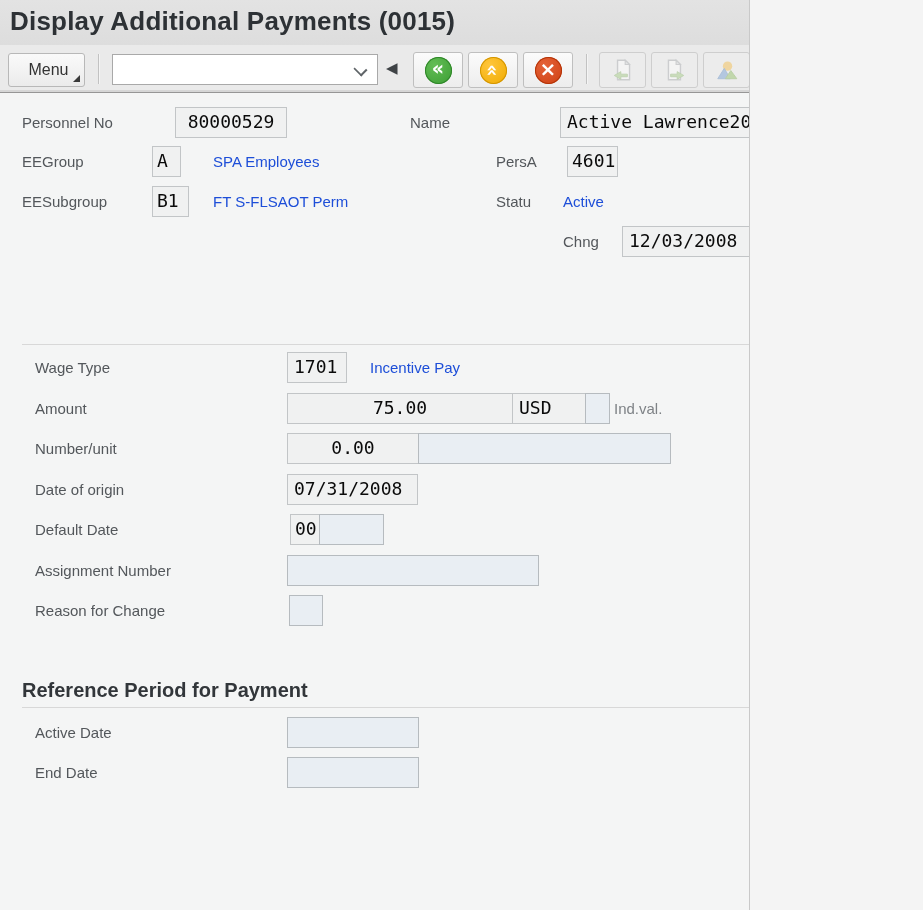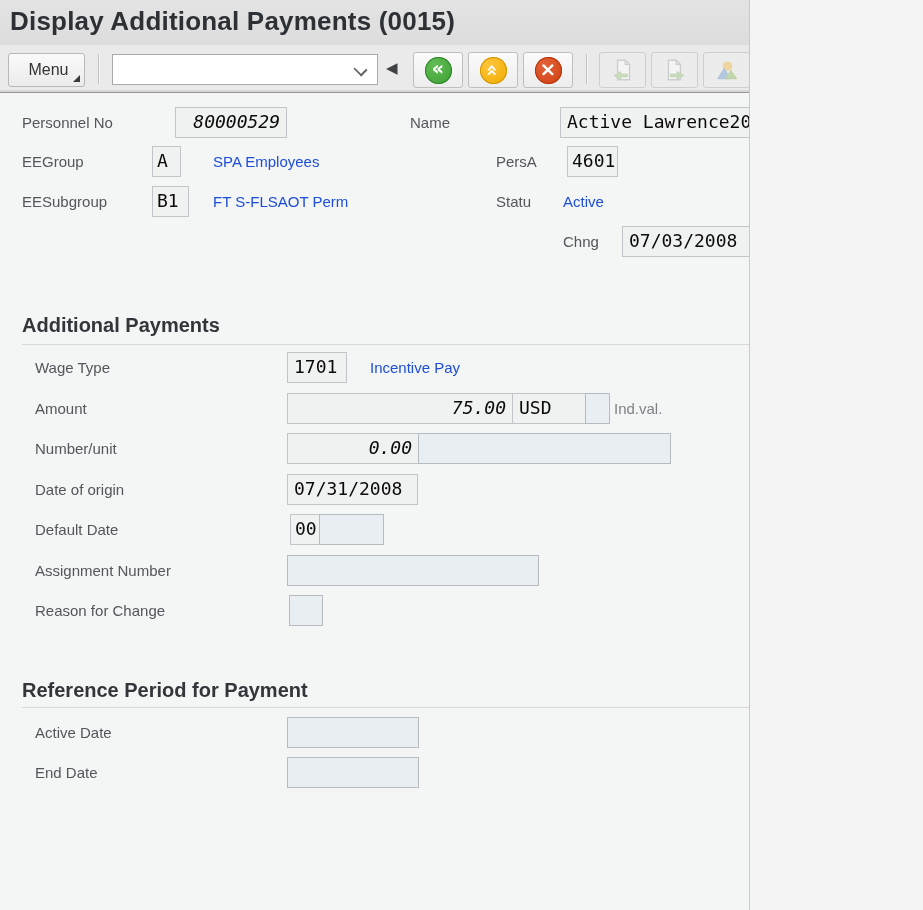--- a/index.html
+++ b/index.html
@@ -49,21 +49,21 @@
   .tb-btn svg{opacity:.45;}
 
   
   .lbl{position:absolute;font-size:15px;color:#53575b;white-space:nowrap;}
   .txt{position:absolute;font-size:15px;color:#1d4ed8;white-space:nowrap;}
   .txt.muted{color:#7e8286;}
   .fld{position:absolute;box-sizing:border-box;height:31px;line-height:28px;
        background:var(--field-bg,#f0f1f1);border:1px solid #c2c5c7;
        font-family:"DejaVu Sans Mono","Liberation Mono",monospace;font-size:18px;color:#0a0a0a;
        padding:0 6px;white-space:nowrap;overflow:hidden;}
-  .fld.right{text-align:right;font-style:italic;}
+  .fld.right{text-align:center;}
   .fld.tight{padding:0 4px;}
   .fld.blank{background:var(--empty-field-bg,#e9eef3);border-color:#b6bbbf;}
   .sect{position:absolute;font-size:20px;font-weight:bold;color:#32363a;white-space:nowrap;}
   .rule{position:absolute;left:22px;width:901px;height:1px;background:#d8d8d8;}
 </style>
 </head>
 <body>
 
 <div id="screen">
 
@@ -137,24 +137,23 @@
   <span class="lbl" style="left:496px;top:153px">PersA</span>
   <div class="fld tight" style="left:567px;top:146px;width:51px">4601</div>
 
   <span class="lbl" style="left:22px;top:193px">EESubgroup</span>
   <div class="fld tight" style="left:152px;top:186px;width:37px">B1</div>
   <span class="txt" style="left:213px;top:193px">FT S-FLSAOT Perm</span>
   <span class="lbl" style="left:496px;top:193px">Statu</span>
   <span class="txt" style="left:563px;top:193px">Active</span>
 
   <span class="lbl" style="left:563px;top:233px">Chng</span>
-  <div class="fld" style="left:622px;top:226px;width:131px">07/03/2008</div>
+  <div class="fld" style="left:622px;top:226px;width:131px">12/03/2008</div>
   <div class="fld" style="left:752px;top:226px;width:158px">90000044</div>
 
-  <span class="sect" style="left:22px;top:314px">Additional Payments</span>
   <div class="rule" style="top:344px"></div>
 
   <span class="lbl" style="left:35px;top:359px">Wage Type</span>
   <div class="fld" style="left:287px;top:352px;width:60px">1701</div>
   <span class="txt" style="left:370px;top:359px">Incentive Pay</span>
 
   <span class="lbl" style="left:35px;top:400px">Amount</span>
   <div class="fld right" style="left:287px;top:393px;width:226px">75.00</div>
   <div class="fld" style="left:512px;top:393px;width:74px">USD</div>
   <div class="fld blank tight" style="left:585px;top:393px;width:25px"></div>

